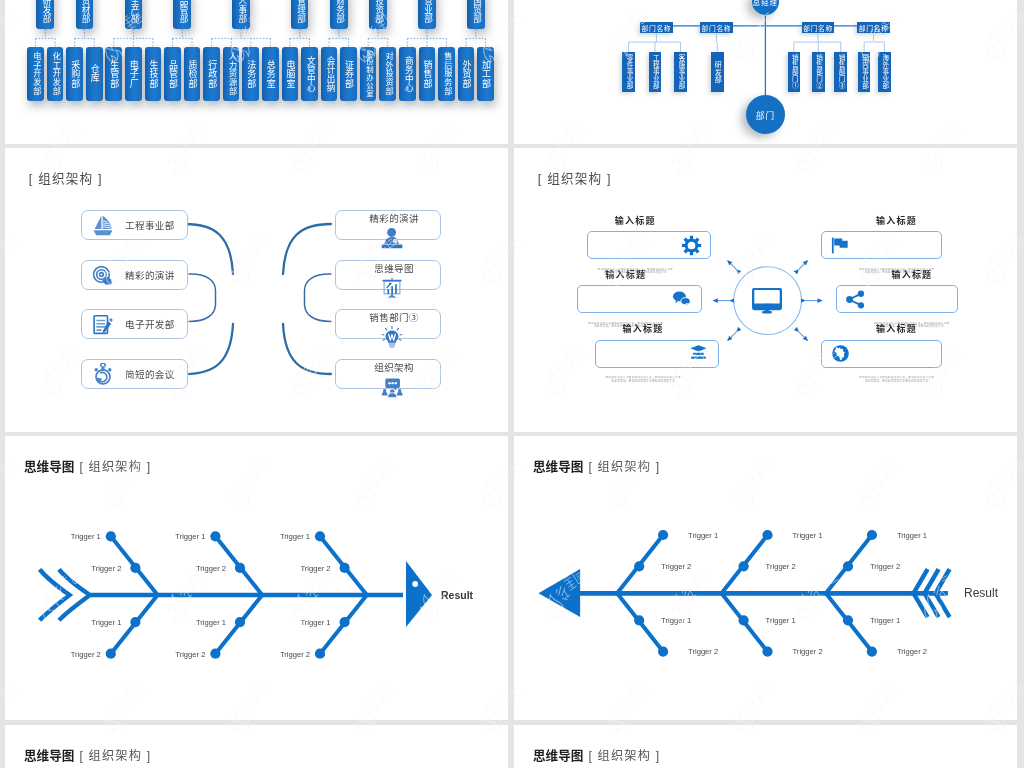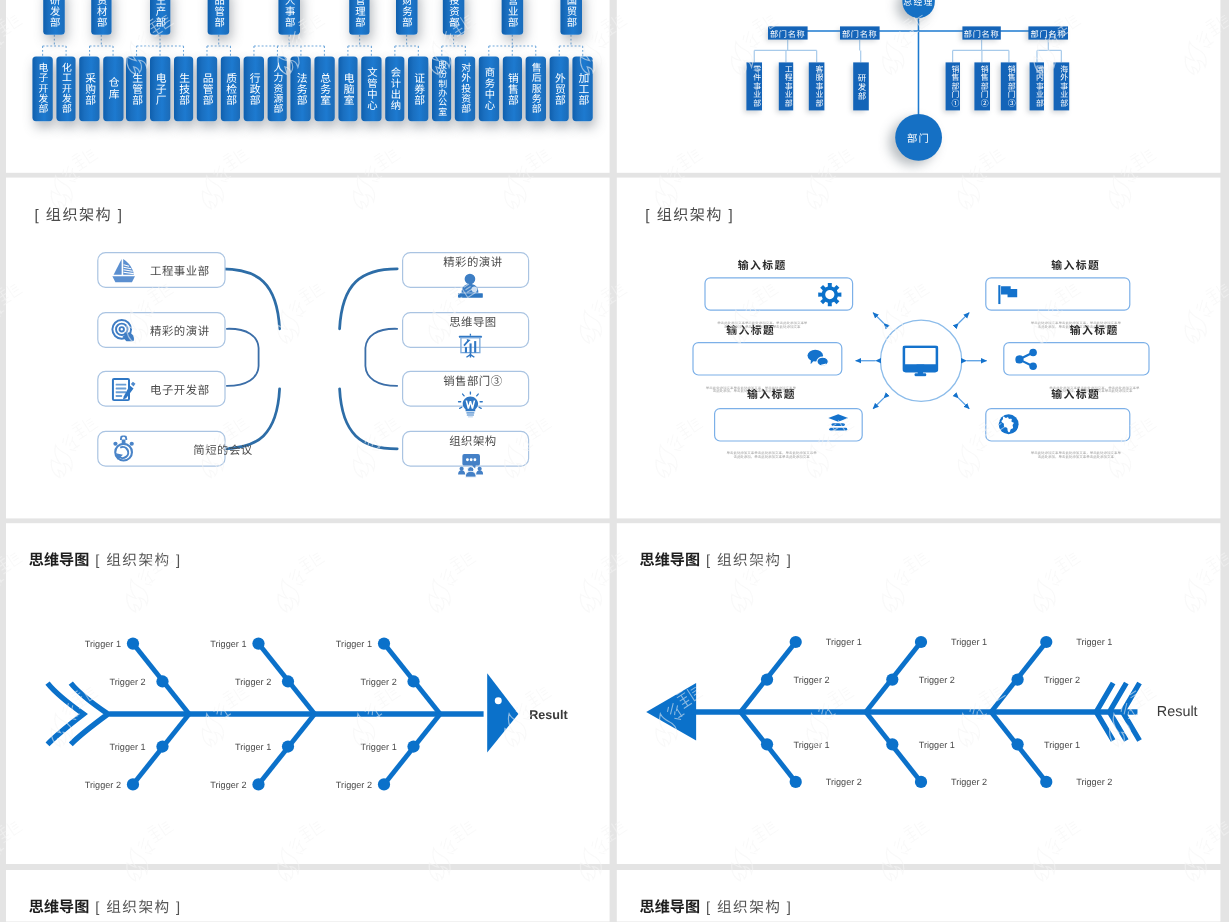--- a/index.html
+++ b/index.html
@@ -386,21 +386,21 @@
                 <rect x="4.8" y="10.8" width="9.6" height="1.8" rx="0.4"></rect>
                 <rect x="4.8" y="14.3" width="9.6" height="1.8" rx="0.4"></rect>
                 <rect x="4.8" y="17.7" width="5.8" height="1.8" rx="0.4"></rect>
               </g>
               <path fill="#2f77c4" d="M17.6 8.9 L21.0 11.8 L14.3 20.7 L11.4 21.8 L12.2 18.7 Z"></path>
               <path fill="#4e8acd" d="M18.6 7.7 L20.5 5.5 L22.8 7.5 L21.0 9.8 Z"></path>
             </svg>
           </span>
           <span class="mm-label">电子开发部</span>
         </div>
-        <div class="mm-box left" style="top: 211px; gap: 36px;">
+        <div class="mm-box left" style="top: 211px;">
           <span class="mm-ico">
             <svg viewBox="0 0 24 24" width="22" height="22">
               <g fill="none" stroke="#4a84c8" stroke-width="1.9">
                 <circle cx="12" cy="15.1" r="7.6"></circle>
               </g>
               <path fill="none" stroke="#4a84c8" stroke-width="1.7" d="M9.6 4.0 L9.6 2.6 A2.4 2.4 0 0 1 14.4 2.6 L14.4 4.0"></path>
               <rect x="10.3" y="3.6" width="3.4" height="4.6" rx="0.5" fill="#4a84c8"></rect>
               <circle cx="4.6" cy="7.4" r="1.9" fill="#4a84c8"></circle>
               <circle cx="19.4" cy="7.4" r="1.9" fill="#4a84c8"></circle>
               <path fill="none" stroke="#4a84c8" stroke-width="1.9" d="M8.9 10.9 A5.0 5.0 0 1 1 7.4 18.6"></path>

